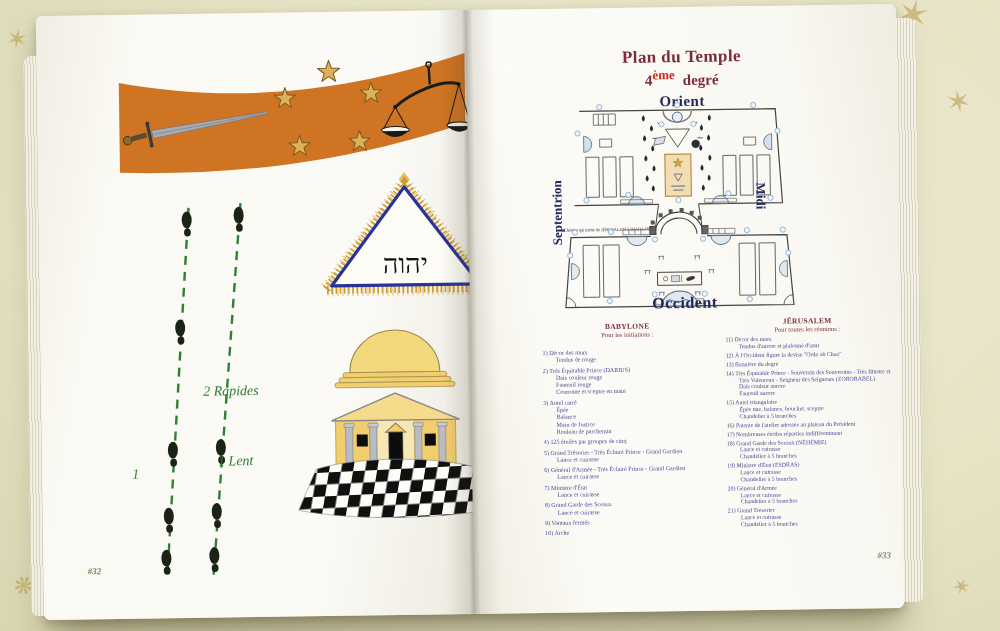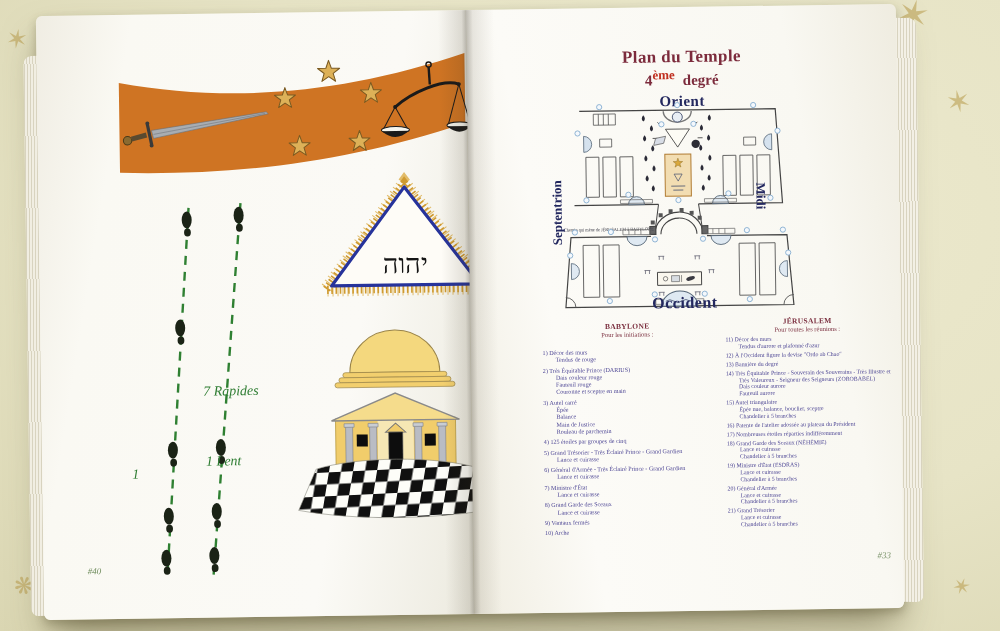--- a/index.html
+++ b/index.html
@@ -24,21 +24,21 @@
   .right-page{left:430px;width:430px;border-radius:0 6px 6px 0;
         background:linear-gradient(260deg,#efece0 0%,#f9f8f2 22%,#fcfbf7 75%,#f0ede1 100%);}
   .spine{position:absolute;left:402px;top:0;width:56px;height:604px;pointer-events:none;
         background:linear-gradient(90deg,rgba(60,50,30,0) 0%,rgba(60,50,30,.14) 42%,rgba(45,38,22,.30) 50%,rgba(60,50,30,.10) 62%,rgba(60,50,30,0) 100%);}
   
   .banner-wrap{position:absolute;left:76px;top:38px;}
   .trail-wrap{position:absolute;left:72px;top:186px;}
   .green-label{position:absolute;color:#2f7d33;font-style:italic;font-size:14px;}
   .tri-wrap{position:absolute;left:276px;top:156px;}
   .temple-wrap{position:absolute;left:244px;top:295px;}
-  .page-num{position:absolute;font-style:italic;font-size:9px;color:#6c8a5a;}
+  .page-num{position:absolute;font-style:italic;font-size:9px;color:#6c8a5a;font-weight:bold;}
   
   .rp-center{position:absolute;left:45px;top:0;width:340px;text-align:center;}
   .title1{margin-top:40px;font-size:17px;font-weight:600;color:#7c2b3c;letter-spacing:.4px;}
   .title2{font-size:15px;font-weight:600;color:#7c2b3c;}
   .title2 sup{color:#c03020;font-size:13px;}
   .title2 .word{margin-left:8px;}
   .compass{color:#23285f;font-weight:600;}
   .c-orient{margin-top:4px;font-size:15px;letter-spacing:.5px;}
   .c-occident{position:absolute;left:45px;top:287px;width:340px;text-align:center;font-size:16px;letter-spacing:.5px;}
   .c-sept{position:absolute;left:34px;top:196px;width:110px;text-align:center;font-size:13px;
@@ -158,22 +158,22 @@
               <use href="#fp" x="107" y="248"></use>
             </g>
           <g>
               <use href="#fp" x="102" y="312"></use>
             </g>
           <g>
               <use href="#fp" x="99" y="356"></use>
             </g>
         </svg>
       </div>
-      <span class="green-label" style="left:162px;top:370px;">7 Rapides</span>
-      <span class="green-label" style="left:164px;top:440px;">1 Lent</span>
+      <span class="green-label" style="left:162px;top:370px;">2 Rapides</span>
+      <span class="green-label" style="left:176px;top:440px;">1 Lent</span>
       <span class="green-label" style="left:90px;top:452px;">1</span>
 
       <div class="tri-wrap">
         <svg width="180" height="150" viewBox="0 0 180 150">
           <polygon points="90,16 170,122 10,122" fill="none" stroke="#d9a83c" stroke-width="13" stroke-dasharray="1 4" opacity=".75"></polygon>
           <polygon points="90,16 170,122 10,122" fill="none" stroke="#cf9a30" stroke-width="8" stroke-dasharray="1.6 2.6"></polygon>
           <polygon points="90,20 164,118 16,118" fill="#fefcf7" stroke="#27339b" stroke-width="3.2" stroke-linejoin="round"></polygon>
           <text x="90" y="106" text-anchor="middle" font-size="27" font-family="'Liberation Serif','DejaVu Serif',serif" fill="#151515">יהוה</text>
         </svg>
       </div>
@@ -205,21 +205,21 @@
               <rect x="151.5" y="117" width="10" height="3.6" fill="#c9cdd3"></rect>
           </g>
           <rect x="71" y="128" width="11" height="12" fill="#0d0d0d"></rect>
           <rect x="139" y="128" width="11" height="12" fill="#0d0d0d"></rect>
           <polygon points="100,126 110,117 120,126" fill="#f1cd6b" stroke="#777" stroke-width="1"></polygon>
           <rect x="103" y="126" width="14" height="34" fill="#0d0d0d" stroke="#555" stroke-width="0.6"></rect>
           <path d="M30,162 C70,150 150,150 192,163 L205,205 C140,214 70,214 12,203 Z" fill="url(#checker)" stroke="#8a8a80" stroke-width="0.6"></path>
         </svg>
       </div>
 
-      <span class="page-num lp-num">#40</span>
+      <span class="page-num lp-num">#32</span>
     </div>
 
     <div class="page right-page">
 
       <div class="rp-center">
         <div class="title1">Plan du Temple</div>
         <div class="title2"><span>4</span><sup>ème</sup><span class="word">degré</span></div>
         <div class="compass c-orient">Orient</div>
       </div>
 

